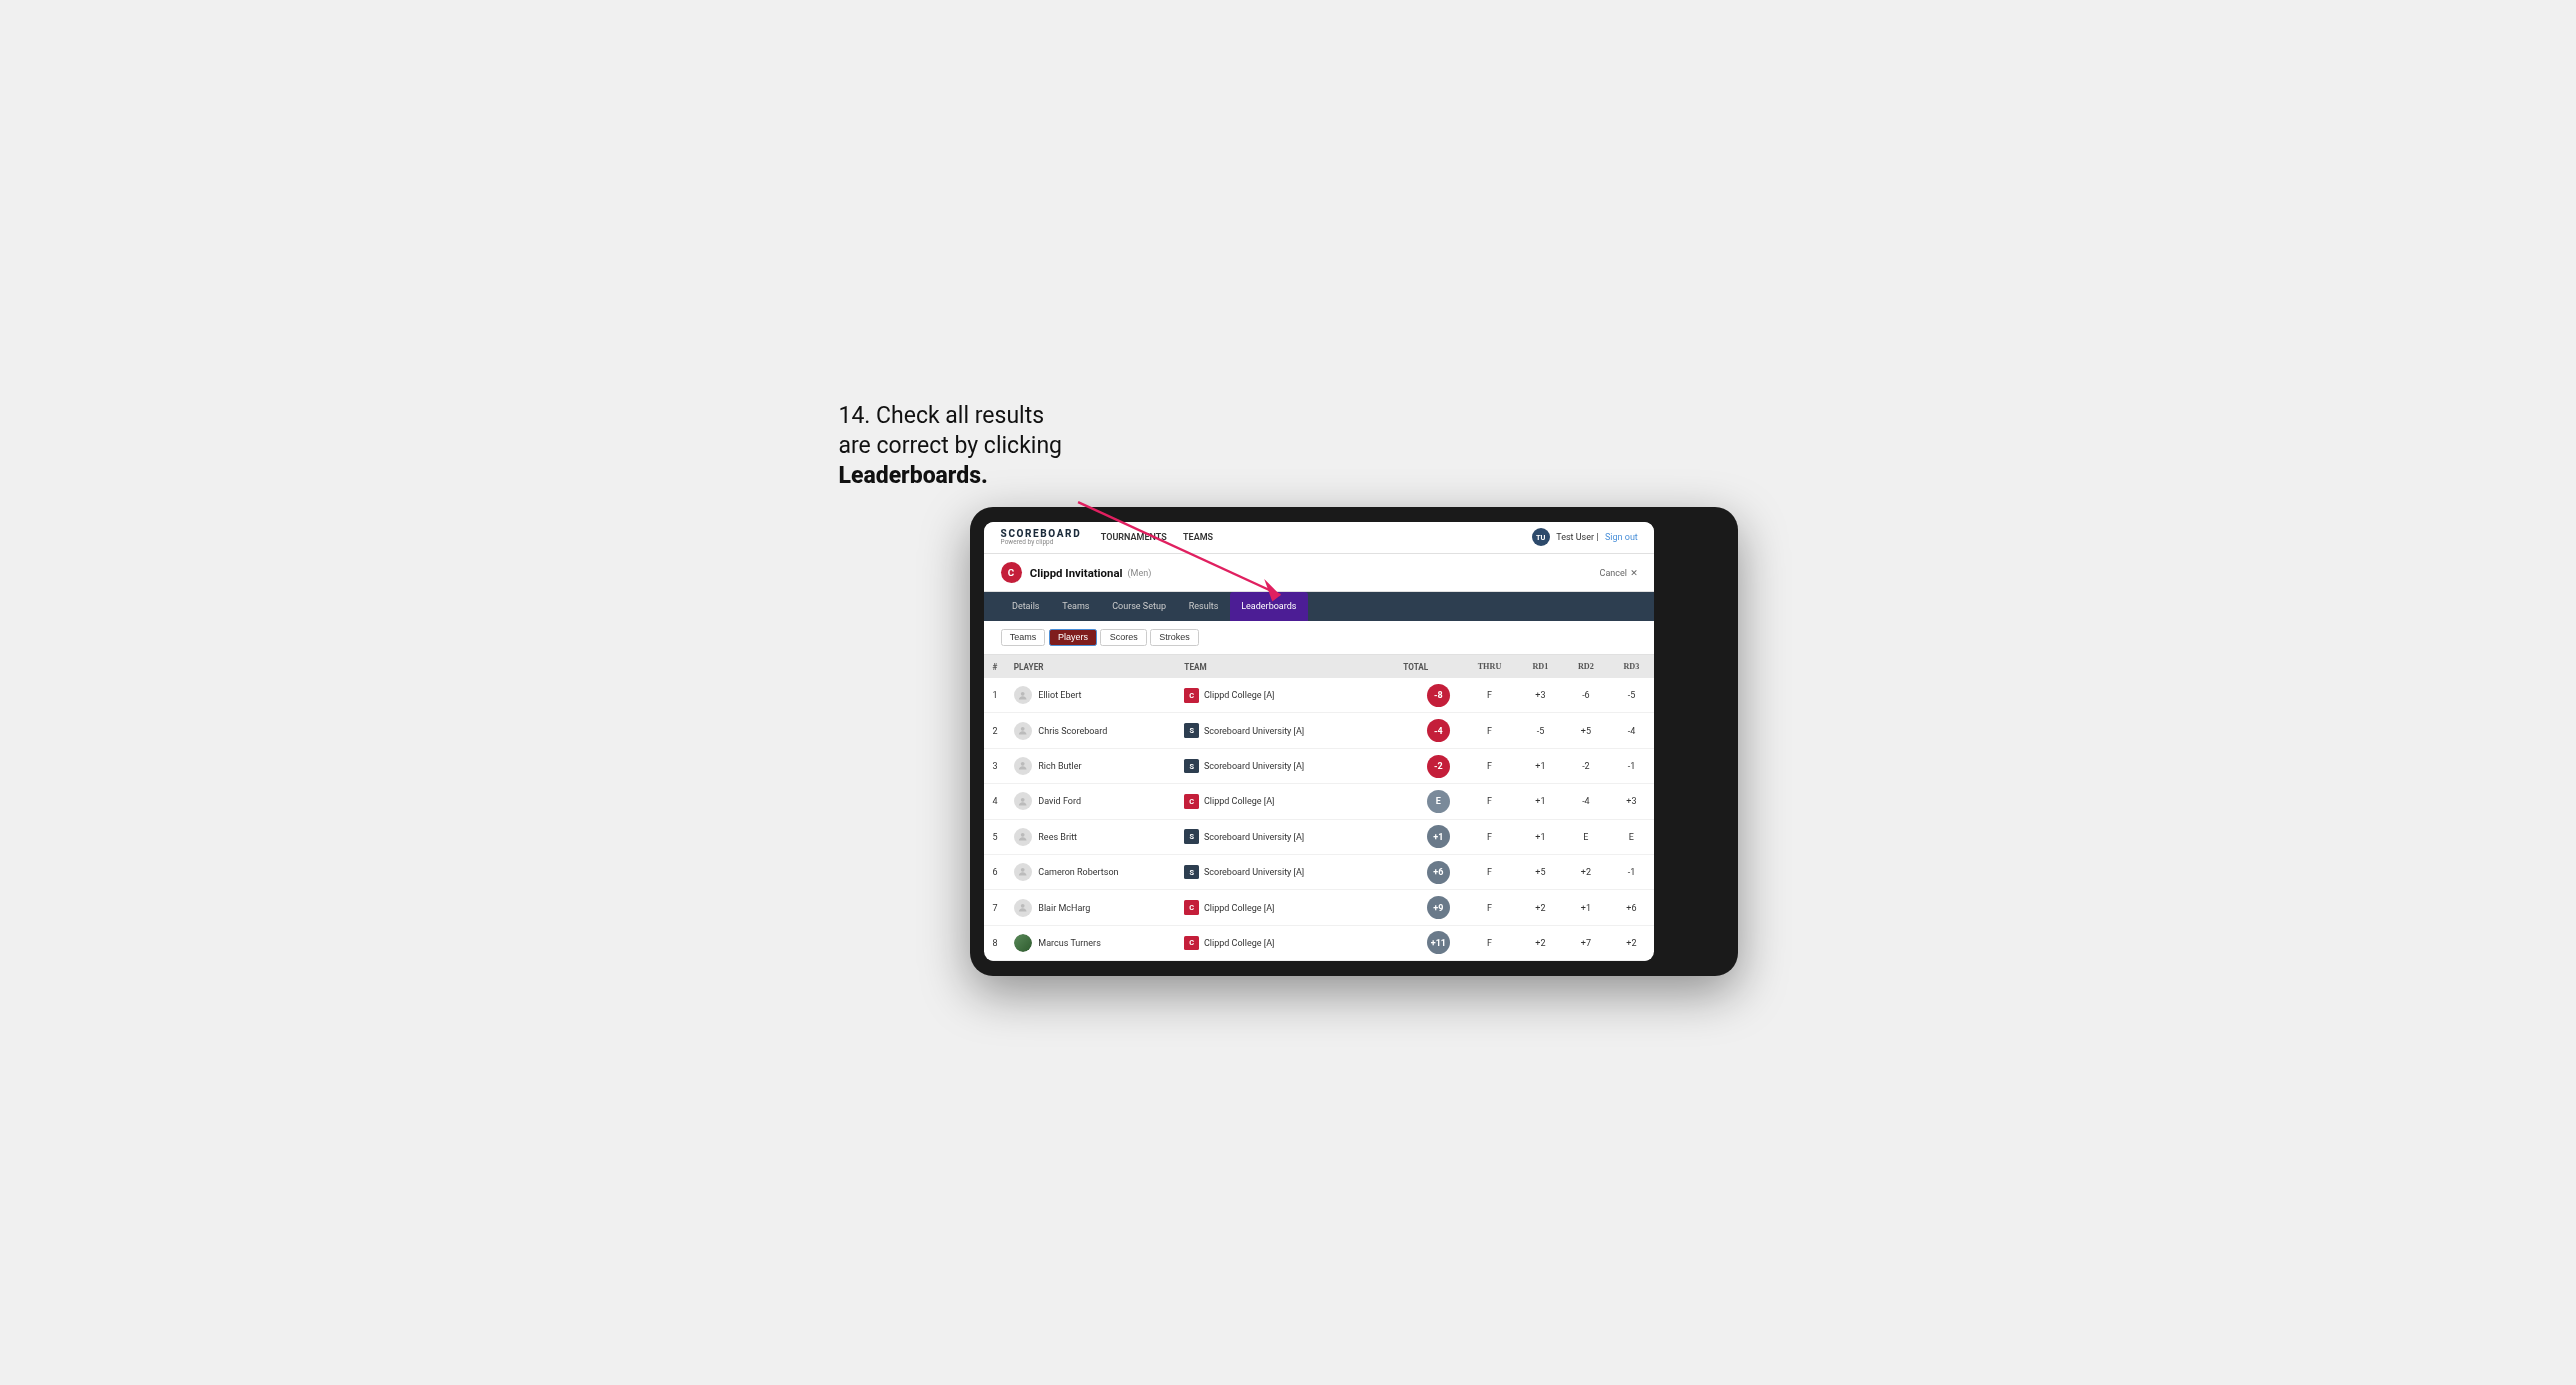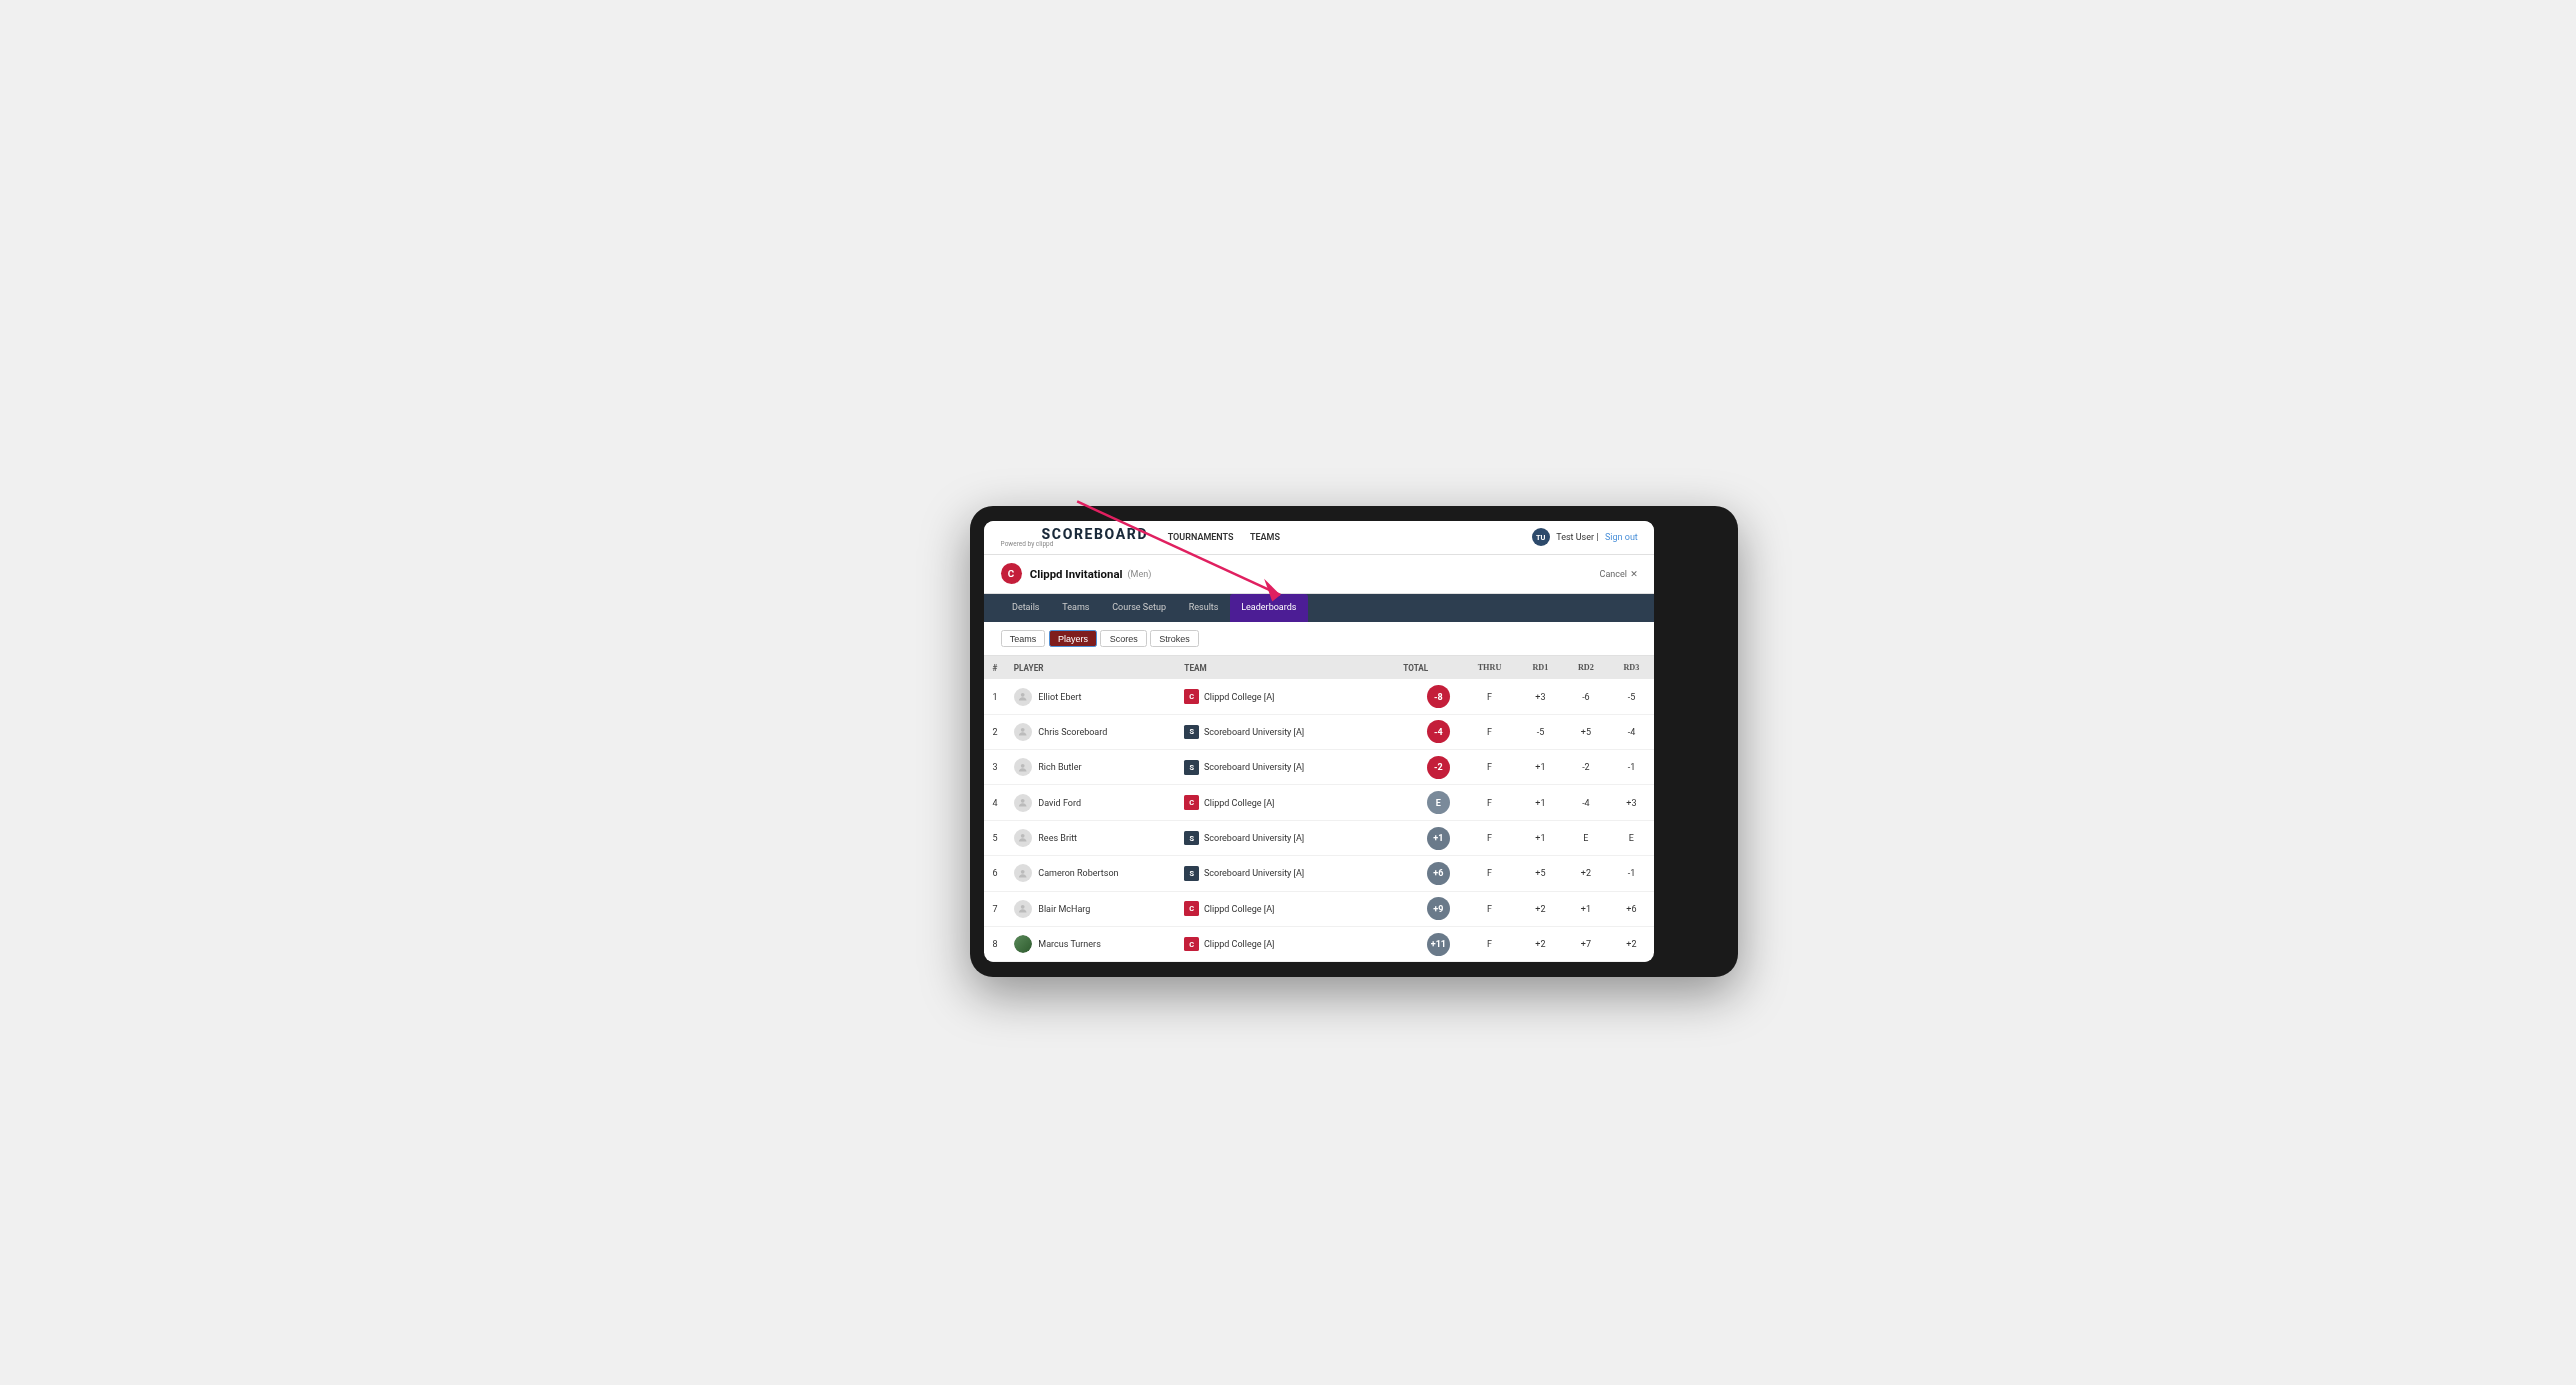--- a/index.html
+++ b/index.html
@@ -71,25 +71,24 @@
       gap: 19.6px;
     }
 
     .logo-area {
       display: flex;
       flex-direction: column;
       line-height: 1;
     }
 
     .logo-text {
-      font-size: 14px;
+      font-size: 10px;
       font-weight: 800;
       letter-spacing: 1.6px;
       color: #1a2a3a;
-      margin-left: 41px;
     }
 
     .logo-sub {
       font-size: 6.5px;
       color: #888;
     }
 
     .nav-links {
       display: flex;
       gap: 16.4px;
@@ -314,20 +313,25 @@
       text-align: center;
       font-size: 9px;
       color: #333;
     }
   </style>
 </head>
 <body>
 
 <div class="page-wrapper">
 
+  <div class="instruction-text">
+    <span>14. Check all results</span><br>
+    <span>are correct by clicking</span><br>
+    <strong>Leaderboards.</strong>
+  </div>
 
   <svg class="arrow-overlay" viewBox="0 0 1100 700">
     <line x1="290" y1="115" x2="540" y2="230" stroke="#e02060" stroke-width="3"></line>
     <polygon points="540,230 520,210 530,238" fill="#e02060"></polygon>
   </svg>
 
   <div class="tablet-frame">
     <div class="tablet-screen">
 
       <div class="app-header">

